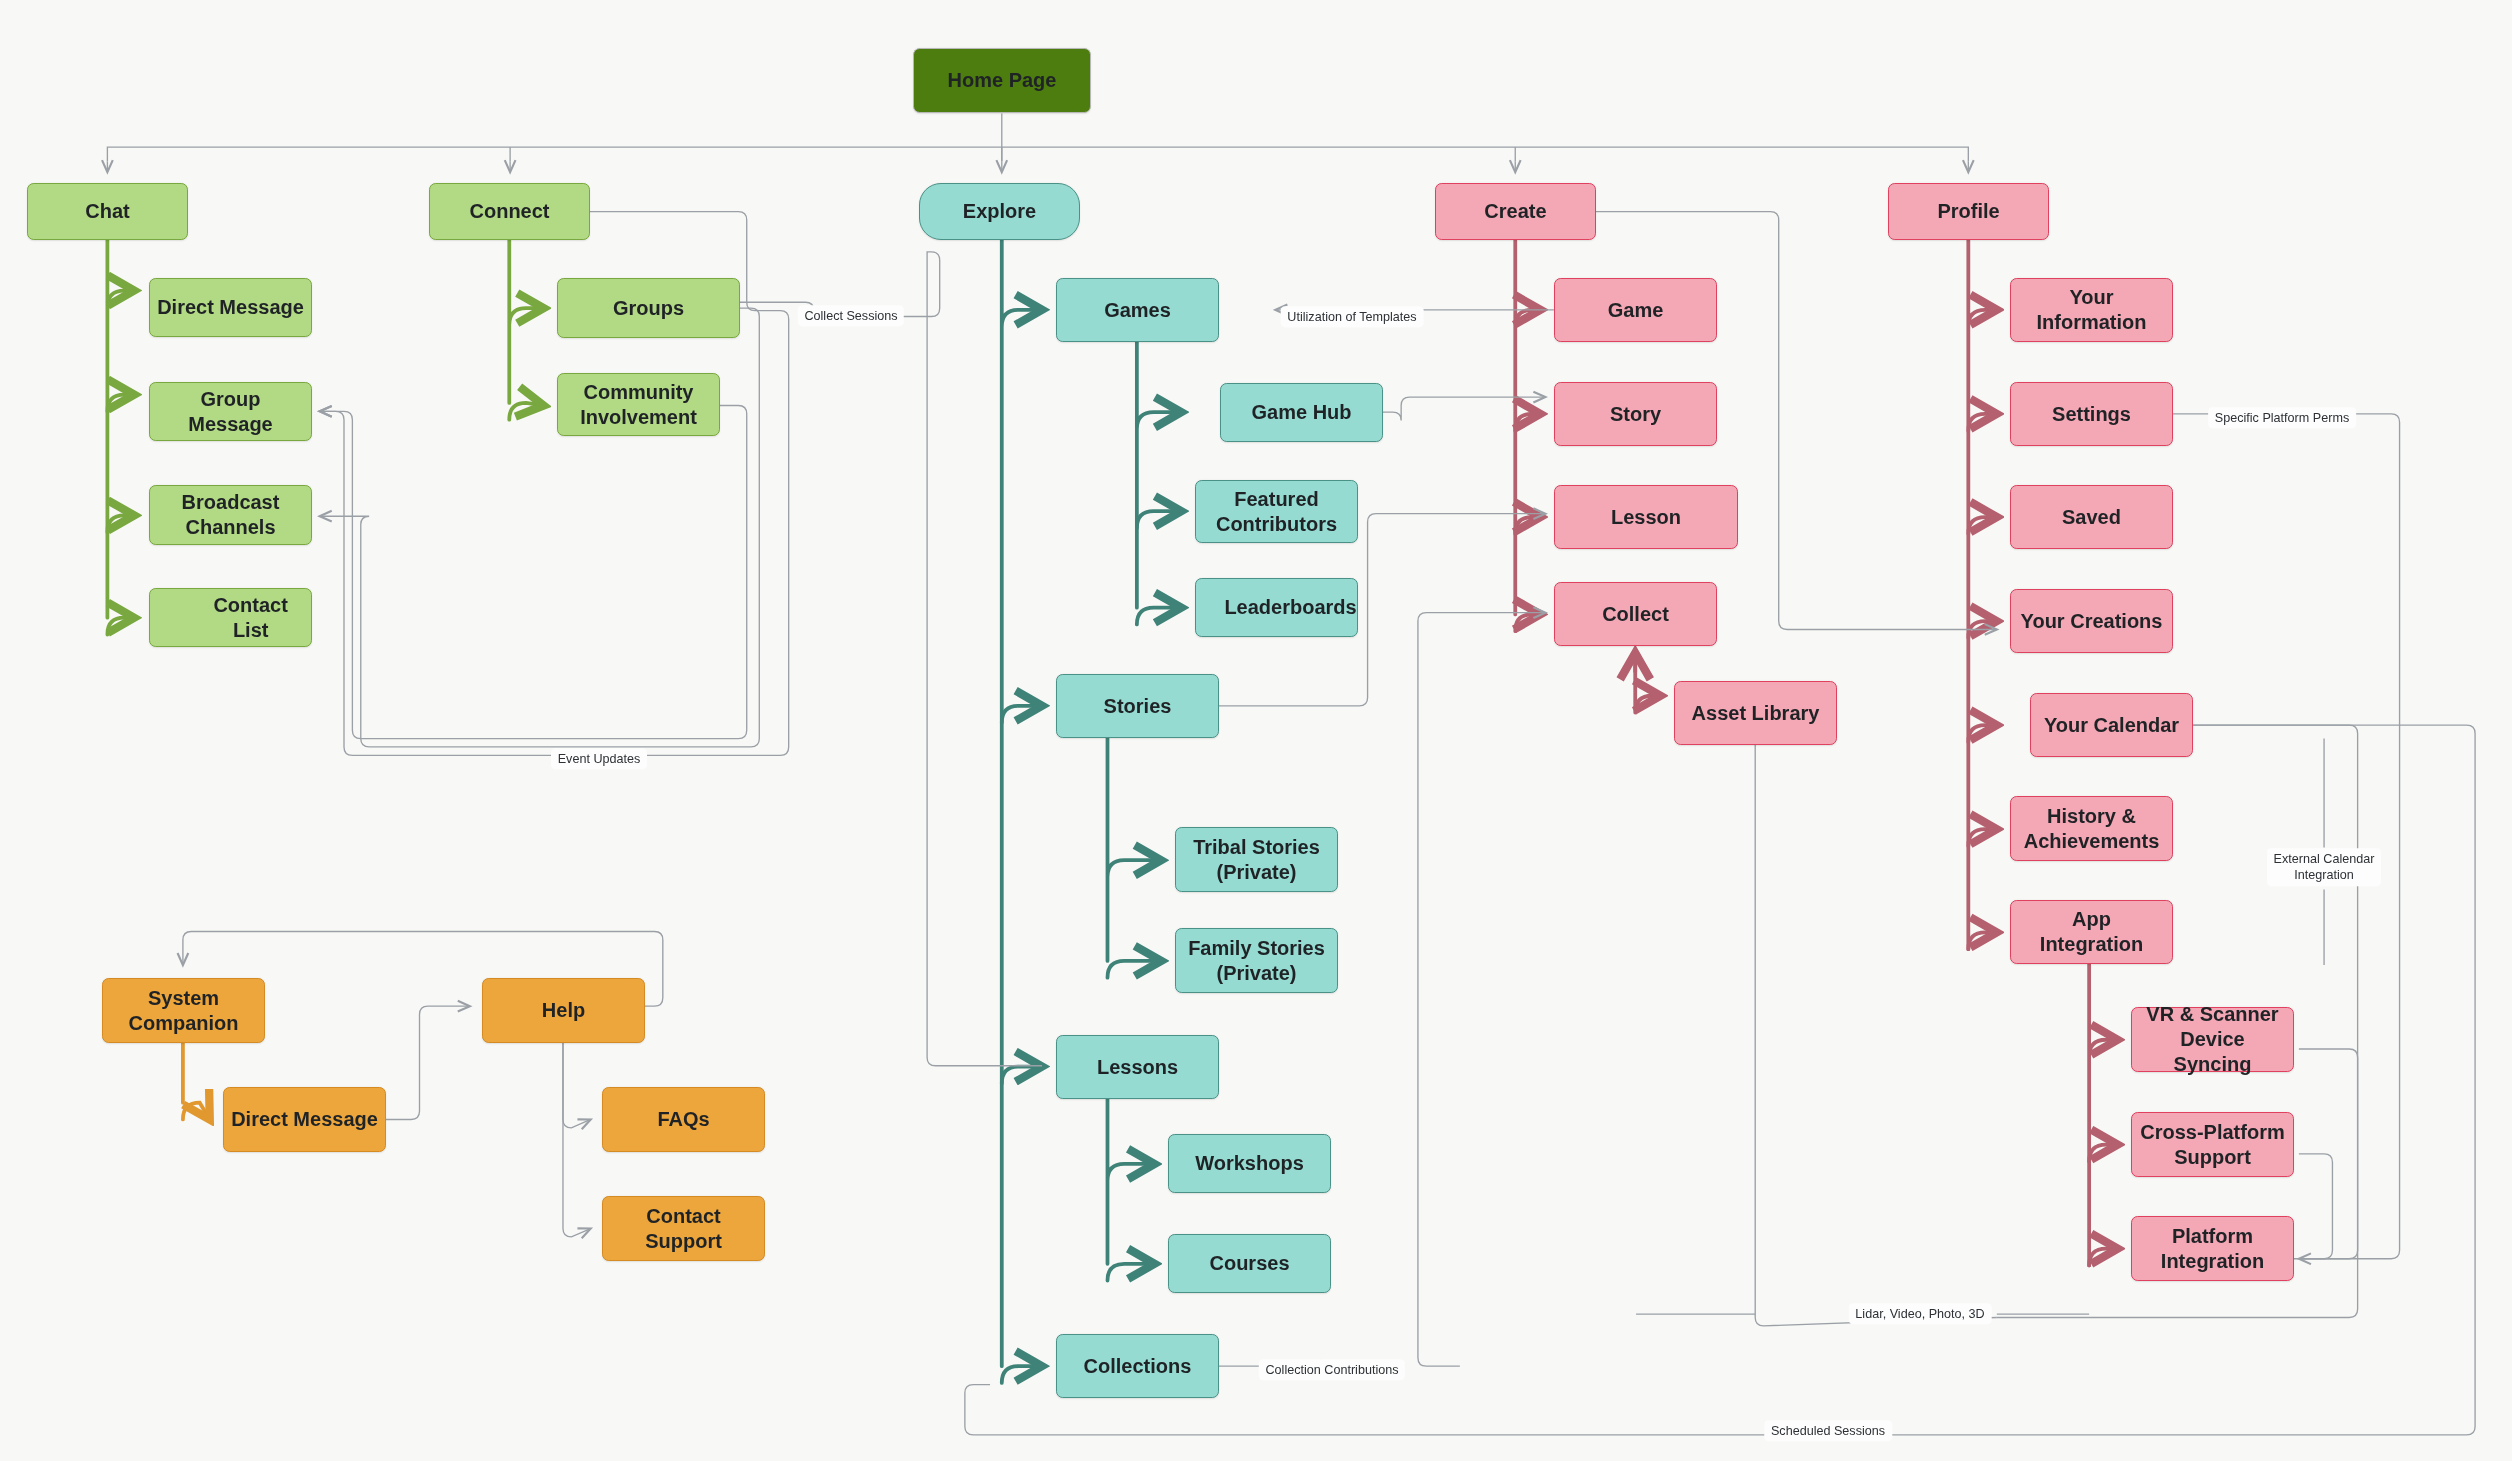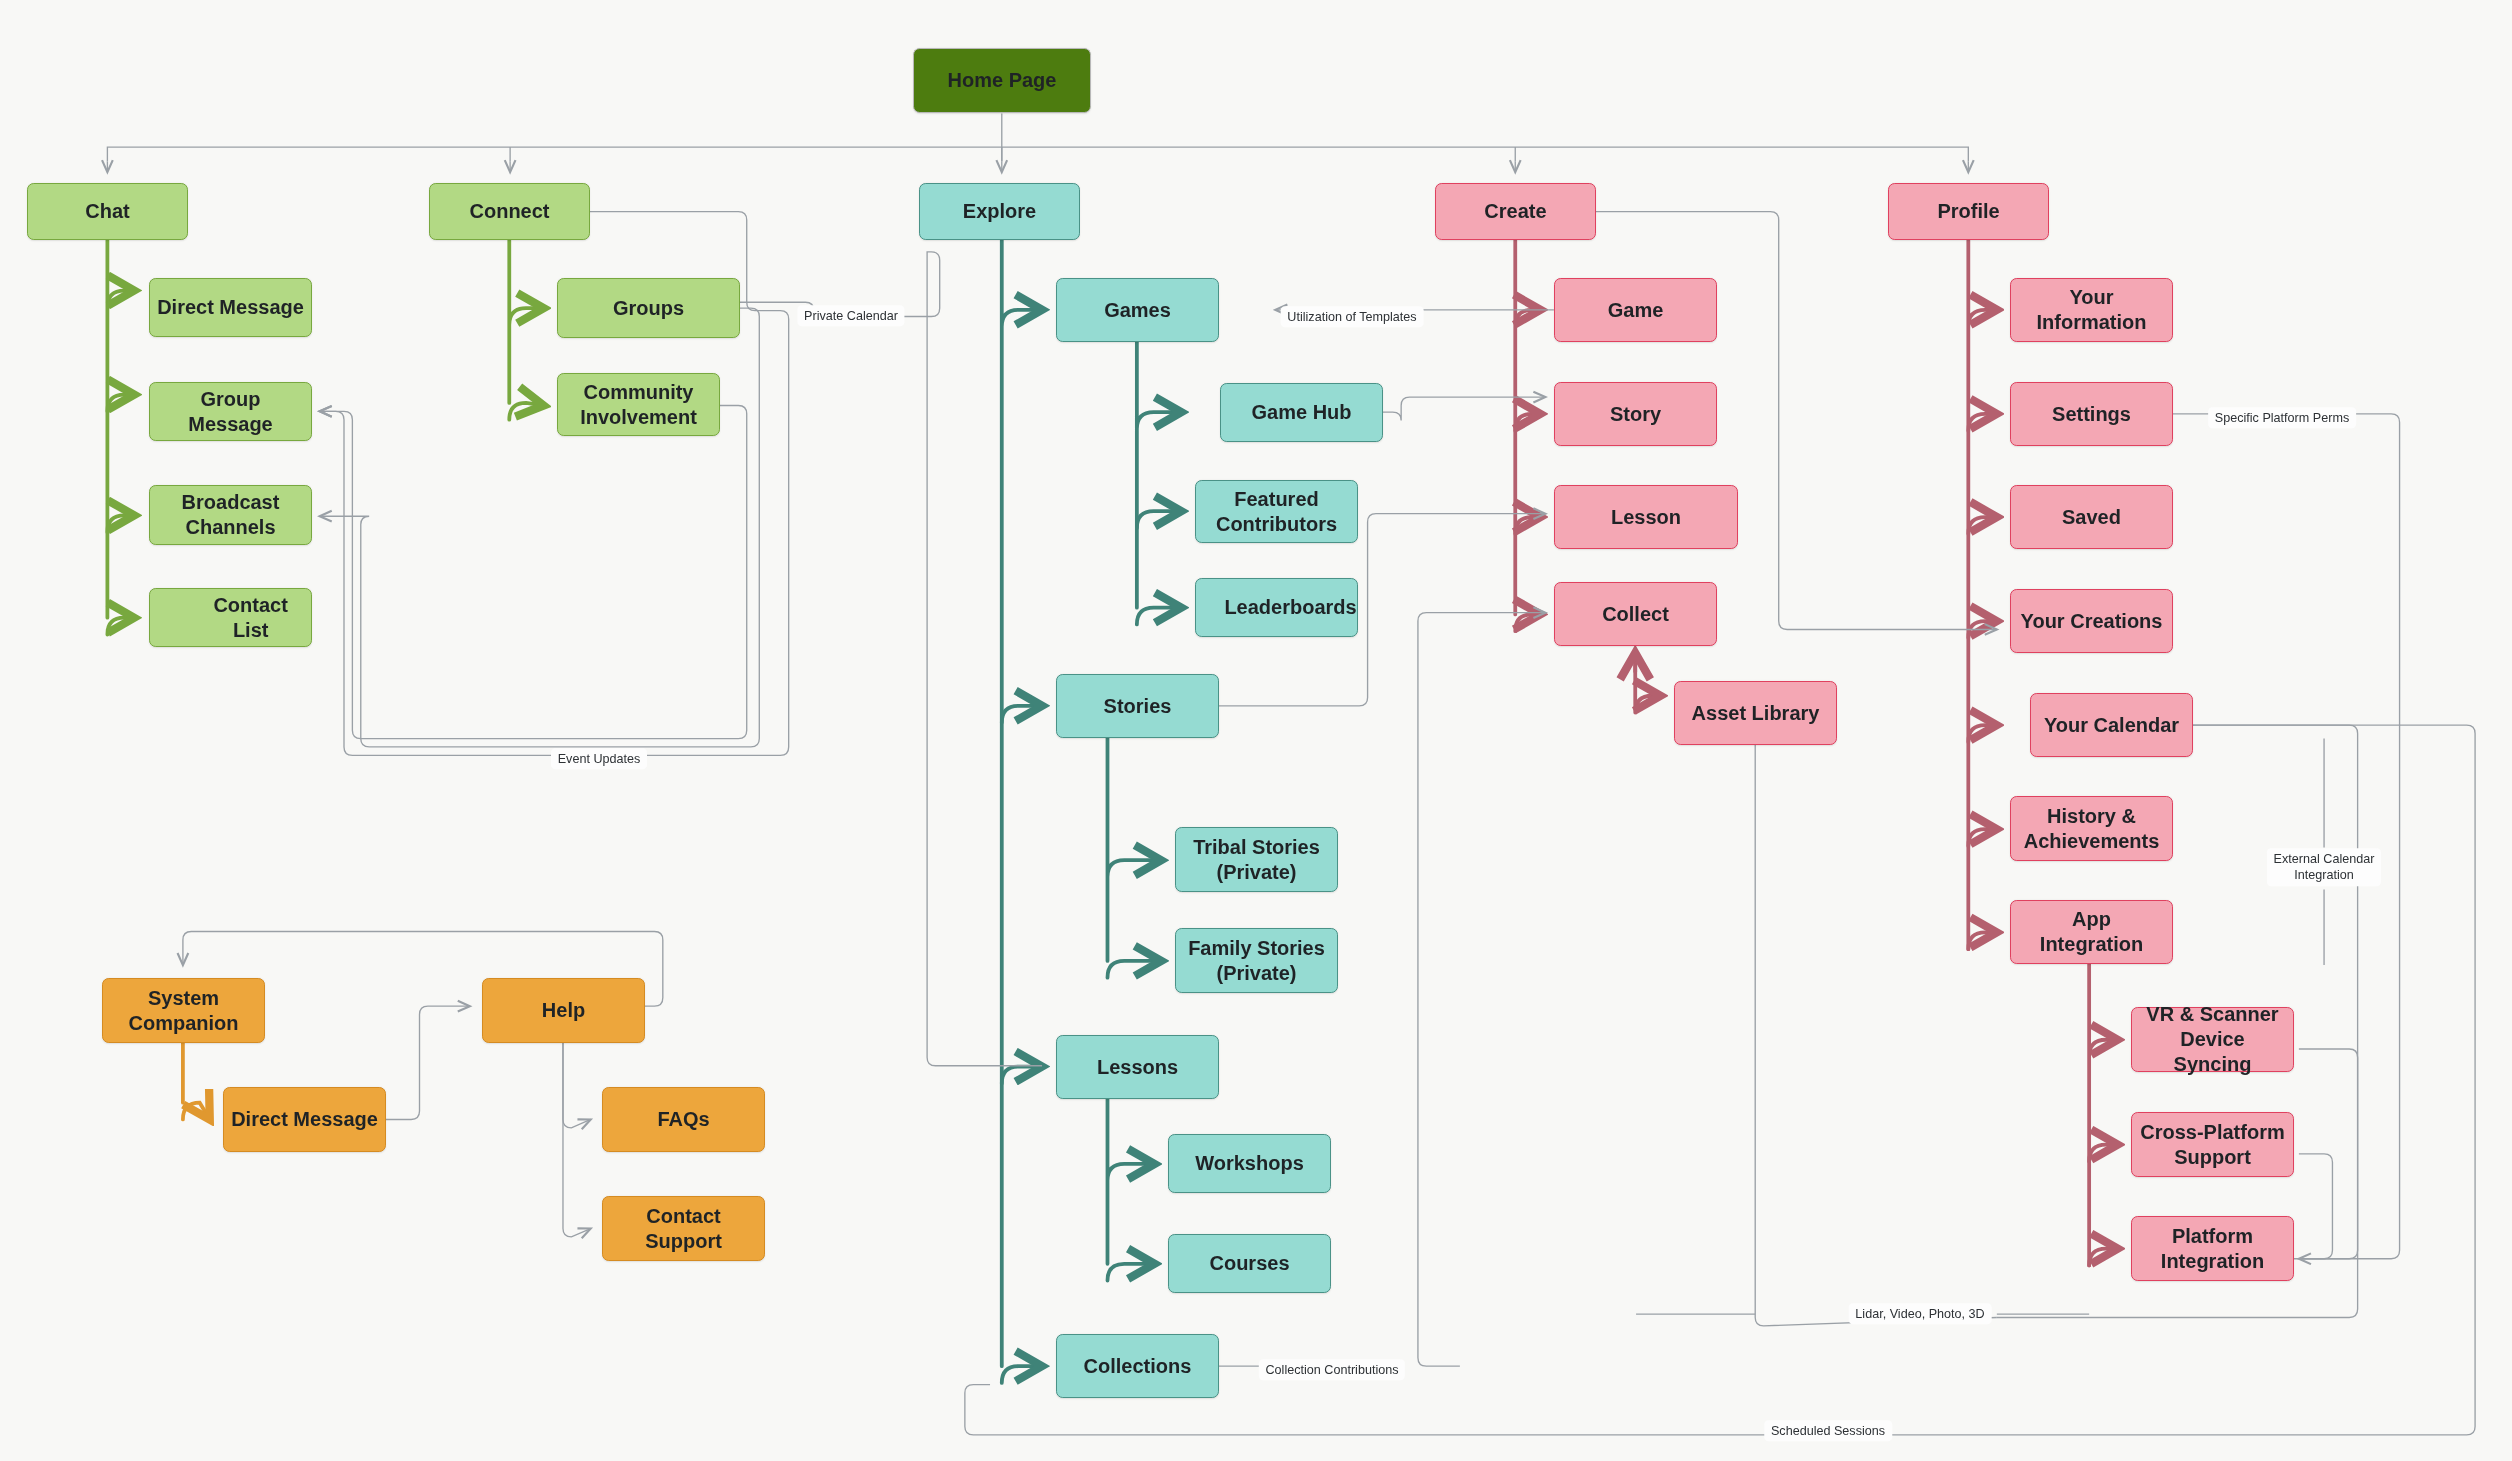--- a/index.html
+++ b/index.html
@@ -156,21 +156,21 @@
       <div class="node n-green" style="left: 429px; top: 183px; width: 161px; height: 57px;">
         <span style="white-space: pre-line;">Connect</span>
       </div>
       <div class="node n-green" style="left: 557px; top: 278px; width: 183px; height: 60px; justify-content: center;">
         <span style="white-space: pre-line;">Groups</span>
       </div>
       <div class="node n-green" style="left: 557px; top: 373px; width: 163px; height: 63px;">
         <span style="white-space: pre-line;">Community
 Involvement</span>
       </div>
-      <div class="node n-teal" style="left: 919px; top: 183px; width: 161px; height: 57px;">
+      <div class="node n-teal" style="left: 919px; top: 183px; width: 161px; height: 57px; border-radius: 22px;">
         <span style="white-space: pre-line;">Explore</span>
       </div>
       <div class="node n-teal" style="left: 1056px; top: 278px; width: 163px; height: 64px;">
         <span style="white-space: pre-line;">Games</span>
       </div>
       <div class="node n-teal" style="left: 1220px; top: 383px; width: 163px; height: 59px;">
         <span style="white-space: pre-line;">Game Hub</span>
       </div>
       <div class="node n-teal" style="left: 1195px; top: 480px; width: 163px; height: 63px;">
         <span style="white-space: pre-line;">Featured
@@ -268,21 +268,21 @@
         <span style="white-space: pre-line;">Help</span>
       </div>
       <div class="node n-orange" style="left: 602px; top: 1087px; width: 163px; height: 65px;">
         <span style="white-space: pre-line;">FAQs</span>
       </div>
       <div class="node n-orange" style="left: 602px; top: 1196px; width: 163px; height: 65px;">
         <span style="white-space: pre-line;">Contact Support</span>
       </div>
     </div>
   <div id="labels-layer">
-      <div class="edge-label" style="left: 851px; top: 316px;">Private Calendar</div>
+      <div class="edge-label" style="left: 851px; top: 316px;">Collect Sessions</div>
       <div class="edge-label" style="left: 599px; top: 759px;">Event Updates</div>
       <div class="edge-label" style="left: 1352px; top: 317px;">Utilization of Templates</div>
       <div class="edge-label" style="left: 2282px; top: 418px;">Specific Platform Perms</div>
       <div class="edge-label" style="left: 2324px; top: 867px;">External Calendar
 Integration</div>
       <div class="edge-label" style="left: 1920px; top: 1314px;">Lidar, Video, Photo, 3D</div>
       <div class="edge-label" style="left: 1332px; top: 1370px;">Collection Contributions</div>
       <div class="edge-label" style="left: 1828px; top: 1431px;">Scheduled Sessions</div>
     </div>
 </div>

